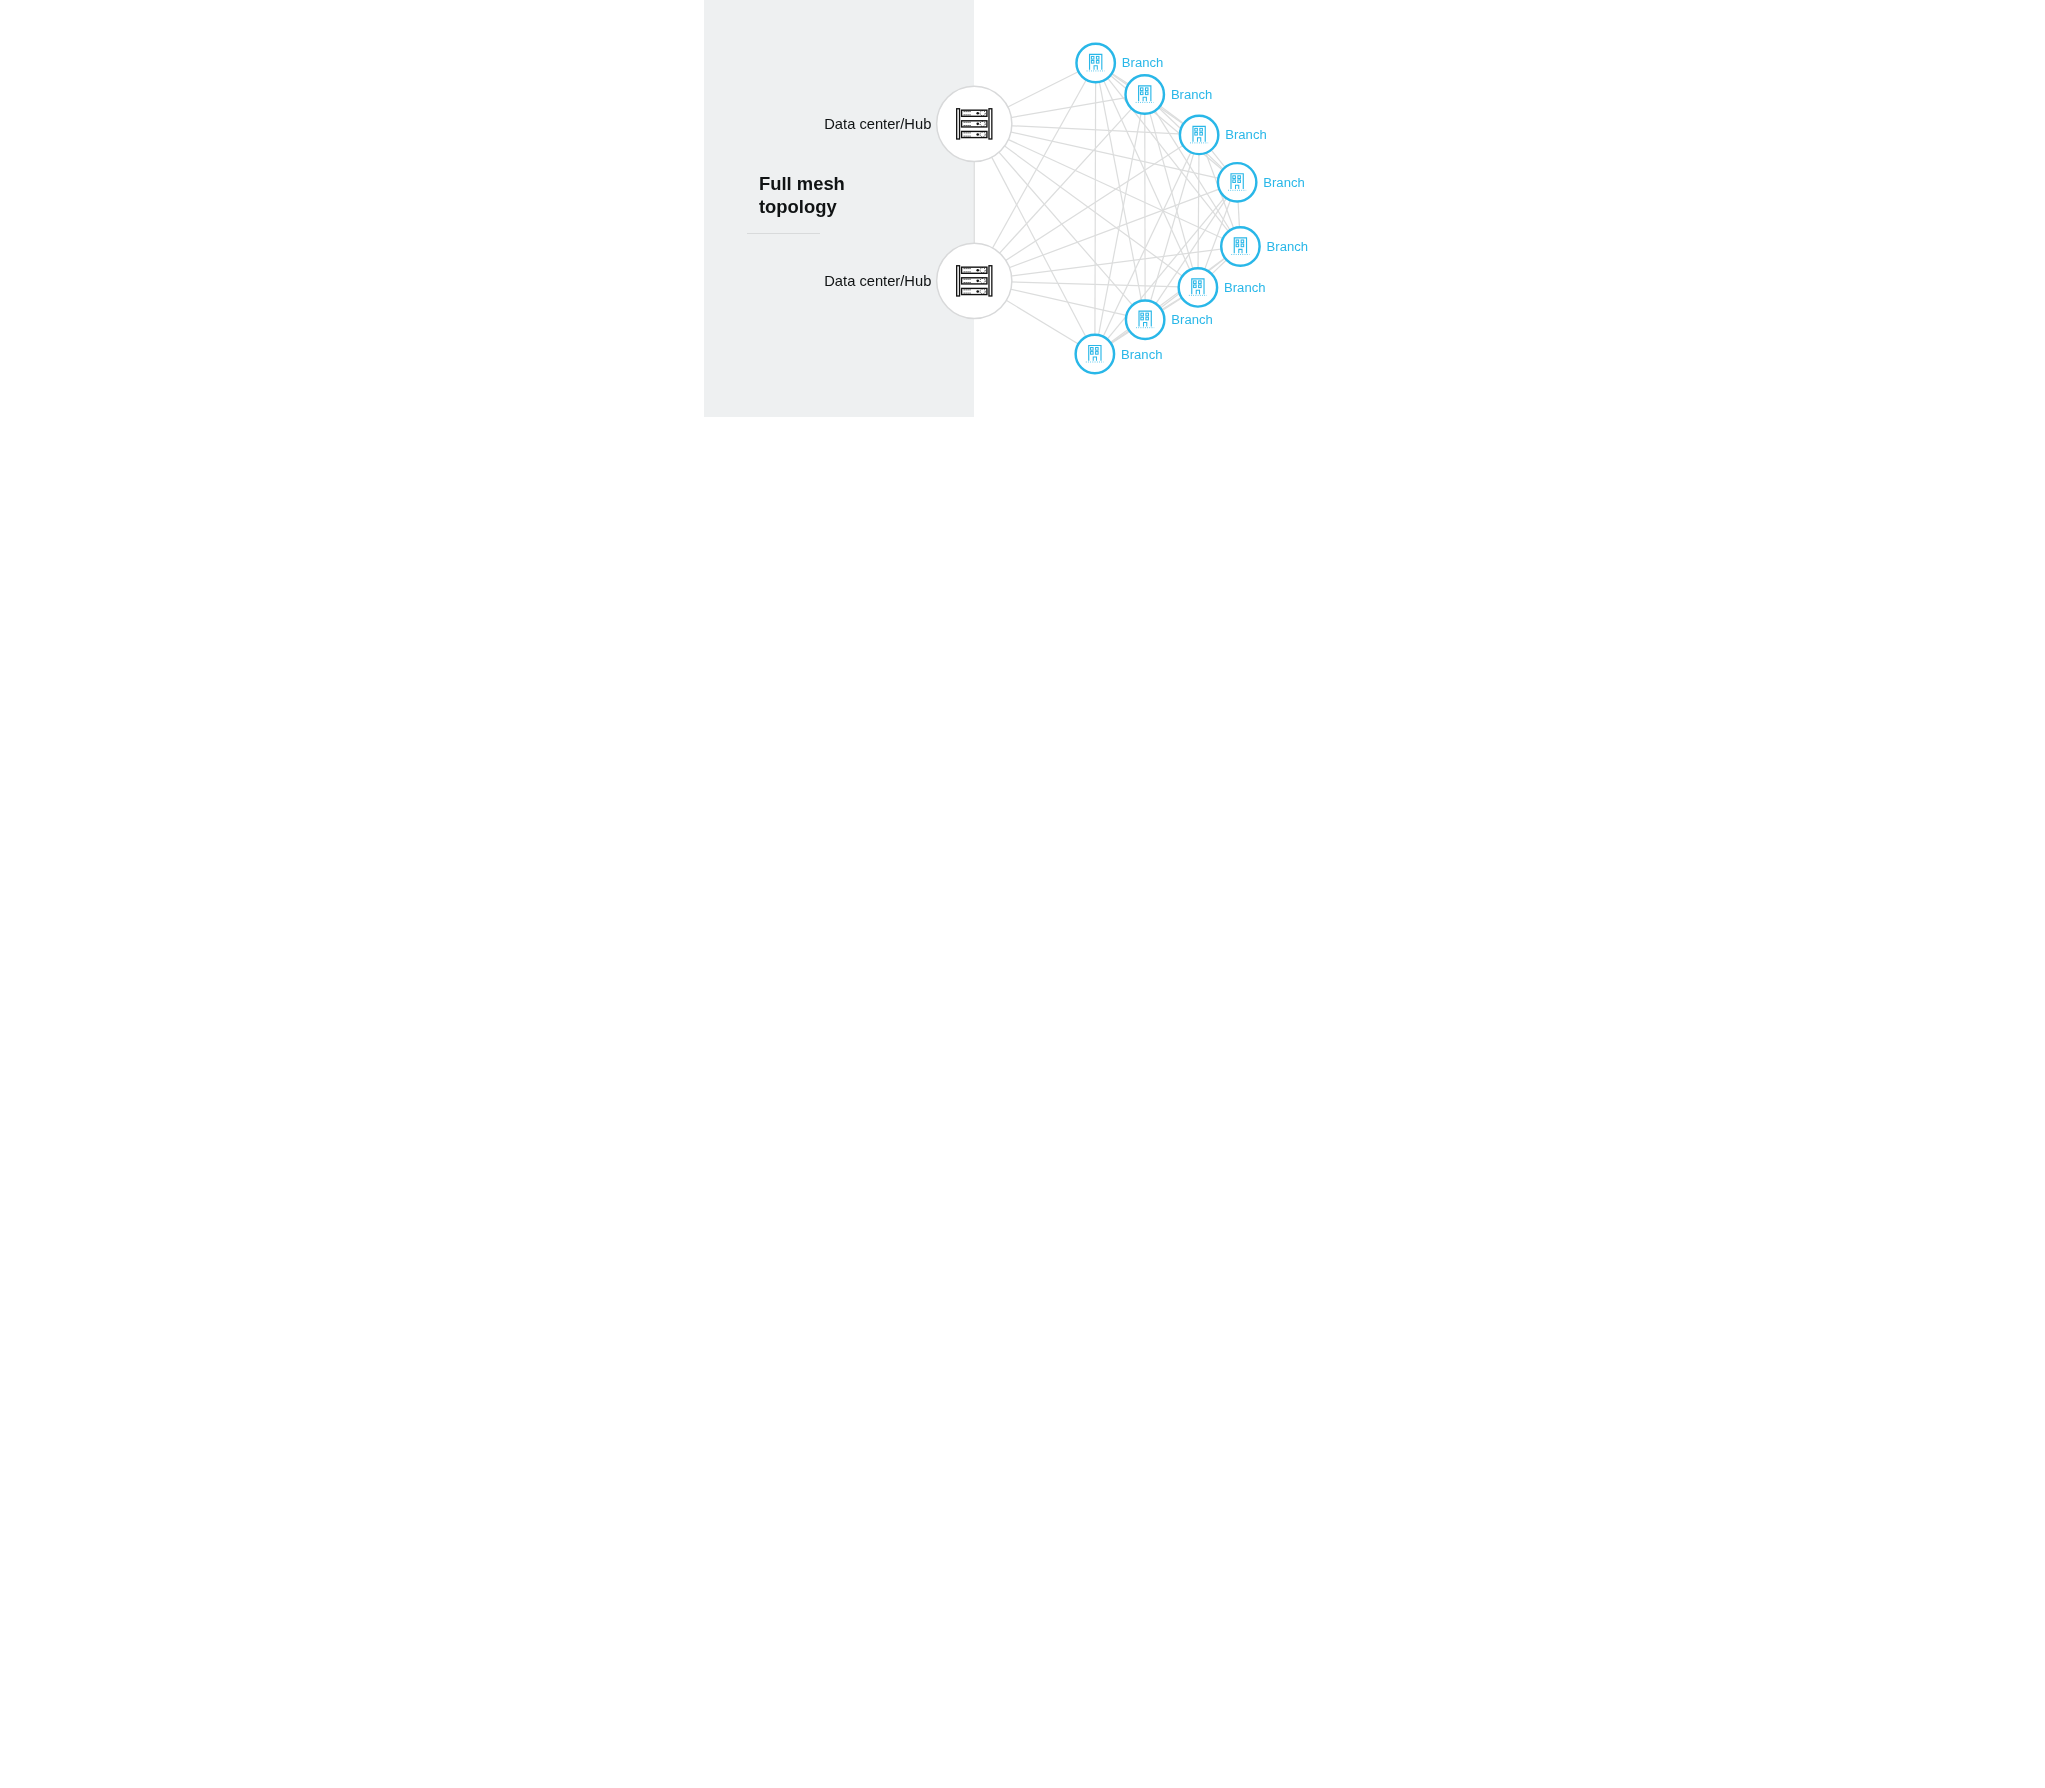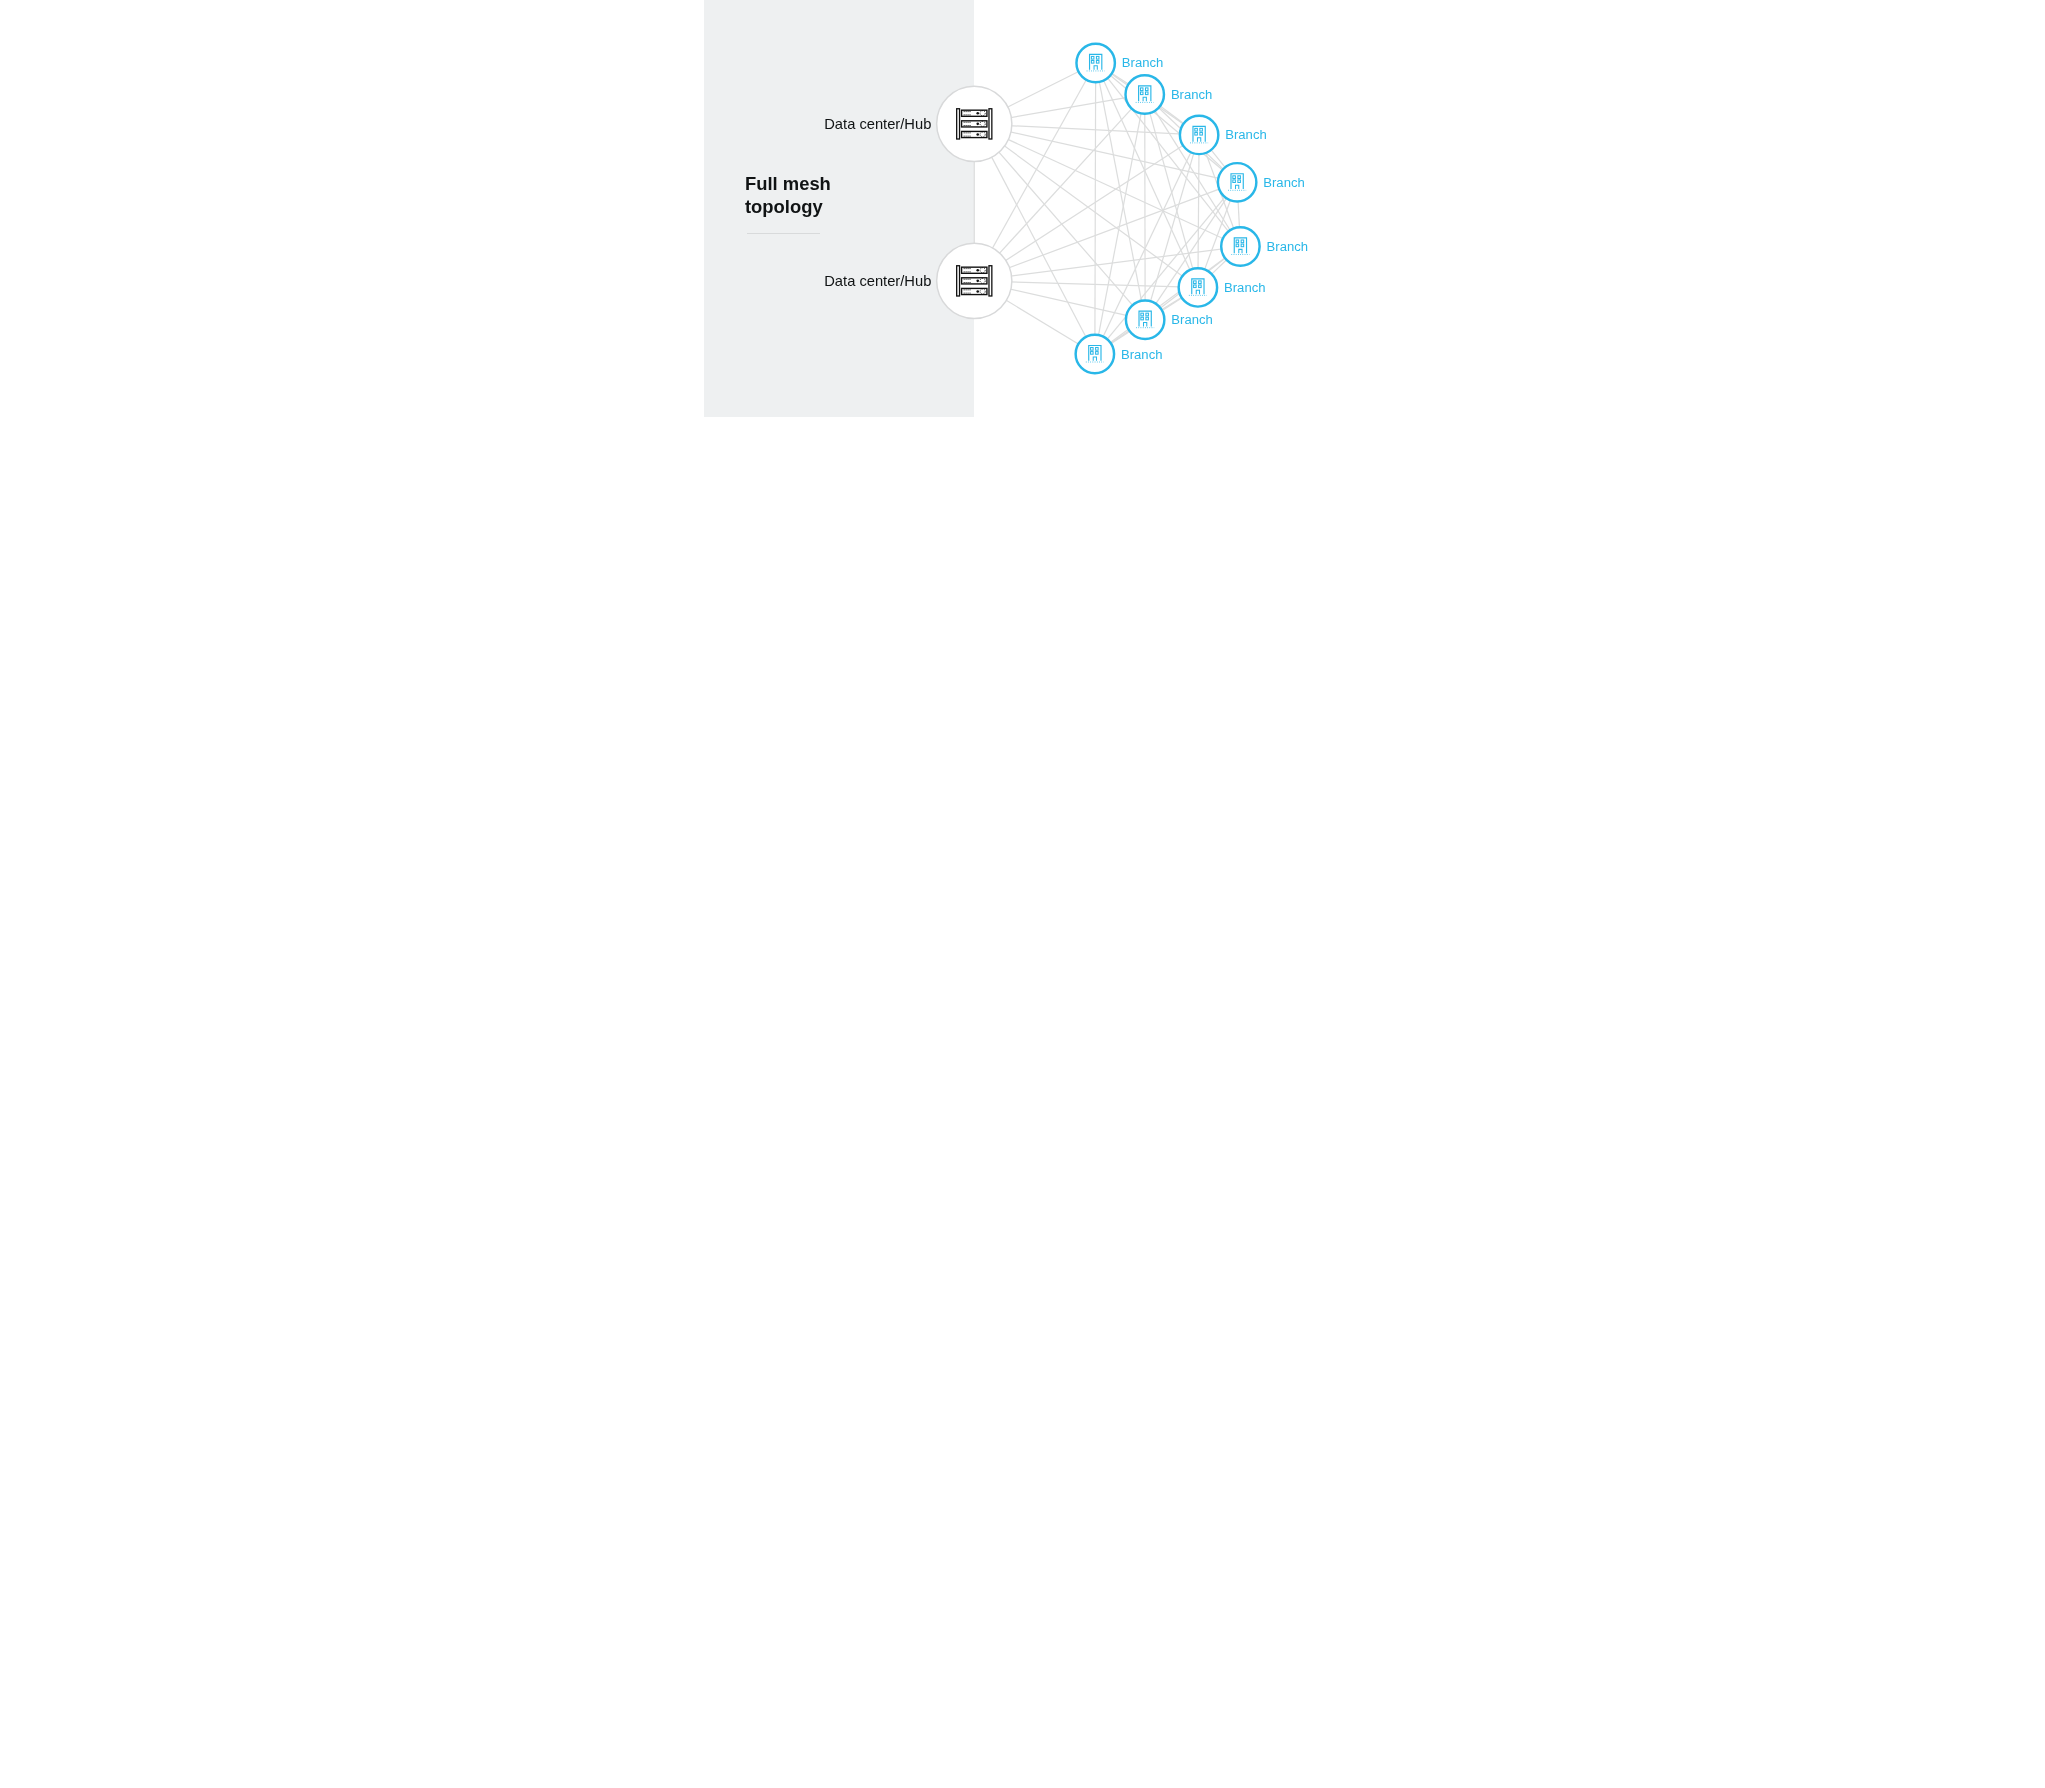--- a/index.html
+++ b/index.html
@@ -7,21 +7,21 @@
     --hubring:#d8d9da; --ink:#101314; --divider:#d8dadb;
   }
   html,body{margin:0;padding:0;background:#fff;}
   .stage{
     position:relative; width:637px; height:417px; margin:0 auto;
     background:var(--canvas); overflow:hidden;
     font-family:"Liberation Sans", sans-serif;
   }
   .panel{position:absolute; left:0; top:0; width:270px; height:417px; background:var(--panel);}
   .title{
-    position:absolute; left:41px; top:172px; font-size:18.4px; line-height:23px;
+    position:absolute; left:55px; top:172px; font-size:18.4px; line-height:23px;
     font-weight:bold; color:var(--ink); letter-spacing:0;
   }
   .divider{position:absolute; left:43px; top:233px; width:73px; height:1.2px; background:var(--divider);}
   svg.mesh{position:absolute; left:0; top:0; width:637px; height:417px;}
   .edge{stroke:var(--line); stroke-width:3; fill:none;}
   .hub-circle{fill:#fff; stroke:var(--hubring); stroke-width:3.6;}
   .branch-circle{fill:#fff; stroke:var(--cyan); stroke-width:6;}
   .hub-label{fill:var(--ink); font-size:36px;}
   .branch-label{fill:var(--cyan); font-size:32px;}
   text{font-family:"Liberation Sans", sans-serif;}

